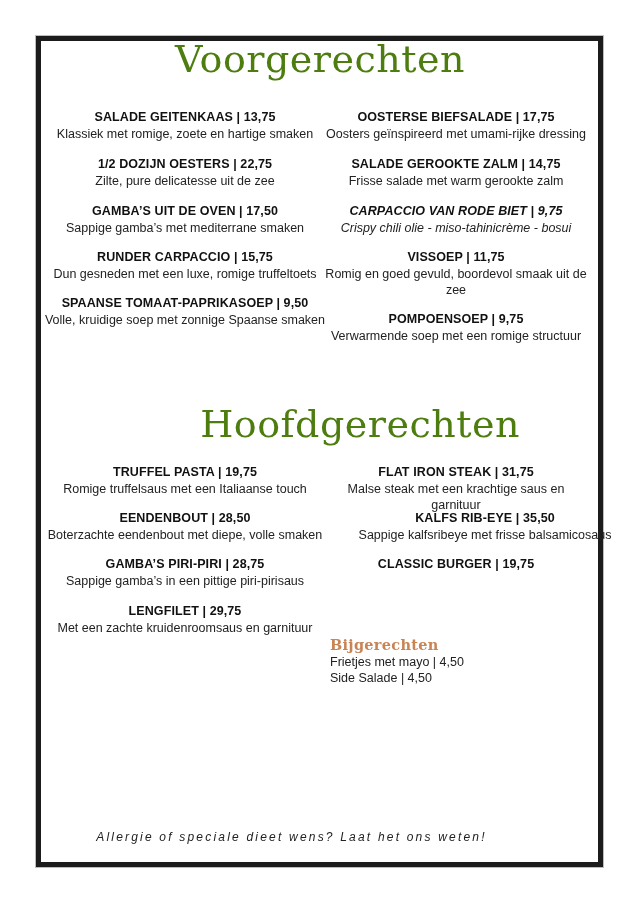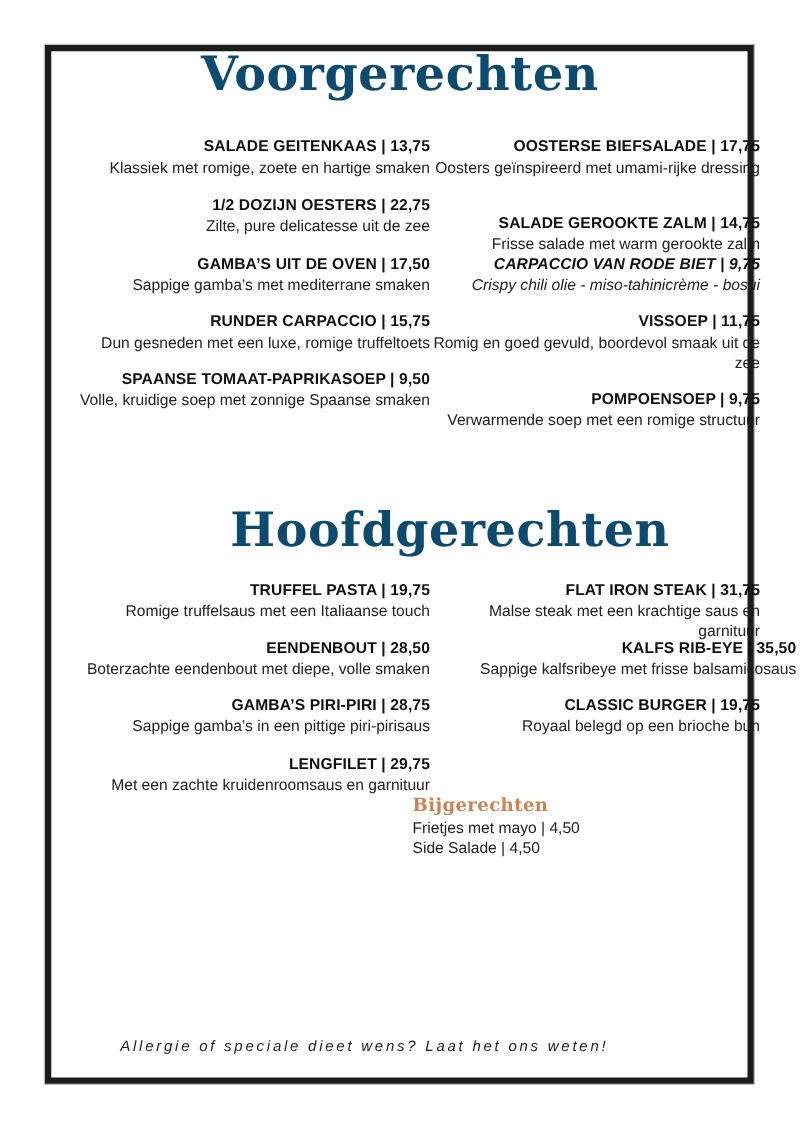--- a/index.html
+++ b/index.html
@@ -24,22 +24,22 @@
       border: 5px solid #1c1c1c;
       box-shadow: 0 0 0 1px #bdbdbd;
       background: #ffffff;
     }
     .section-title {
       position: absolute;
       left: 0;
       width: 640px;
       text-align: center;
       font-family: "DejaVu Serif", "Liberation Serif", serif;
-      font-weight: bold;
-      color: #0c4a6e;
+      font-weight: normal;
+      color: #4d7c0f;
       letter-spacing: 0.5px;
       line-height: 1;
     }
     .title-voor {
       top: 40px;
       font-size: 38px;
     }
     .title-hoofd {
       top: 405px;
       font-size: 38px;
@@ -52,23 +52,23 @@
     .col-left {
       left: 44px;
       width: 282px;
     }
     .col-right {
       left: 322px;
       width: 268px;
     }
     .item {
       position: absolute;
-      left: 18px;
+      left: 0;
       width: 100%;
-      text-align: right;
+      text-align: center;
     }
     .item-name {
       font-weight: bold;
       font-size: 12.5px;
       line-height: 17px;
       color: #111111;
       letter-spacing: 0.1px;
     }
     .item-desc {
       font-size: 12.5px;
@@ -135,21 +135,21 @@
     <div class="item-name">SPAANSE TOMAAT-PAPRIKASOEP  | 9,50</div>
     <div class="item-desc">Volle, kruidige soep met zonnige Spaanse smaken</div>
   </div>
 </div>
 
 <div class="col col-right" style="top:0;">
   <div class="item" style="top:109px;">
     <div class="item-name">OOSTERSE BIEFSALADE | 17,75</div>
     <div class="item-desc">Oosters geïnspireerd met umami-rijke dressing</div>
   </div>
-  <div class="item" style="top:156px;margin-top:14px;">
+  <div class="item" style="top:156px;">
     <div class="item-name">SALADE GEROOKTE ZALM | 14,75</div>
     <div class="item-desc">Frisse salade met warm gerookte zalm</div>
   </div>
   <div class="item" style="top:203px;font-style:italic;">
     <div class="item-name">CARPACCIO VAN RODE BIET | 9,75</div>
     <div class="item-desc">Crispy chili olie - miso-tahinicrème - bosui</div>
   </div>
   <div class="item" style="top:249px;">
     <div class="item-name">VISSOEP | 11,75</div>
     <div class="item-desc">Romig en goed gevuld, boordevol smaak uit de zee</div>
@@ -185,21 +185,20 @@
   <div class="item" style="top:464px;">
     <div class="item-name">FLAT IRON STEAK | 31,75</div>
     <div class="item-desc">Malse steak met een krachtige saus en garnituur</div>
   </div>
   <div class="item" style="top:510px;margin-left:29px;">
     <div class="item-name">KALFS RIB-EYE | 35,50</div>
     <div class="item-desc">Sappige kalfsribeye met frisse balsamicosaus</div>
   </div>
   <div class="item" style="top:556px;">
     <div class="item-name">CLASSIC BURGER | 19,75</div>
-    <div class="item-desc">Royaal belegd op een brioche bun</div>
   </div>
 </div>
 
 <div class="sides">
   <div class="sides-title">Bijgerechten</div>
   <div class="sides-item">Frietjes met mayo | 4,50</div>
   <div class="sides-item">Side Salade | 4,50</div>
 </div>
 
 <div class="footer-note">Allergie of speciale dieet wens? Laat het ons weten!</div>

